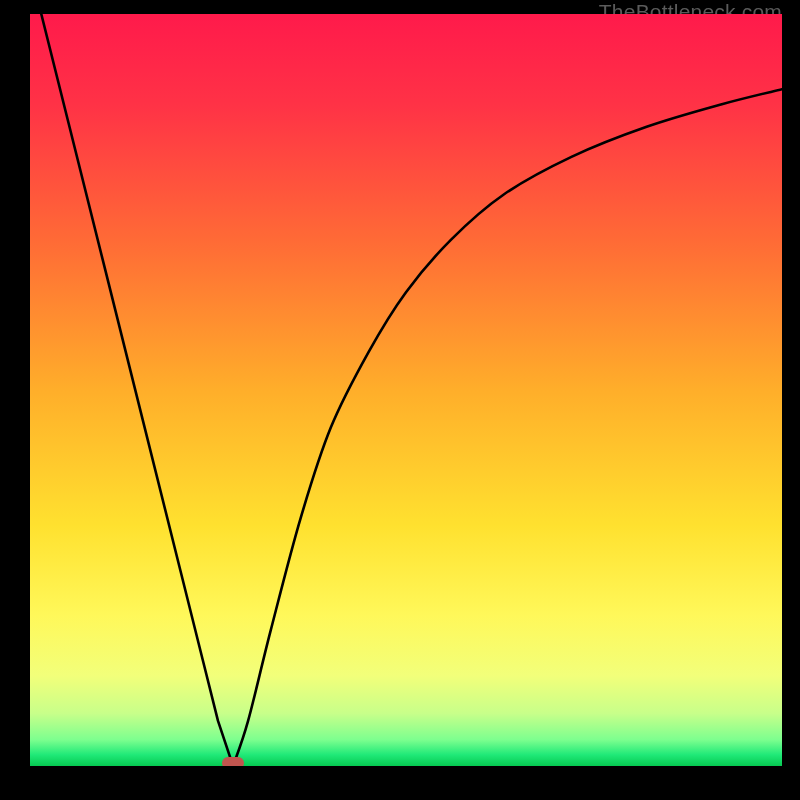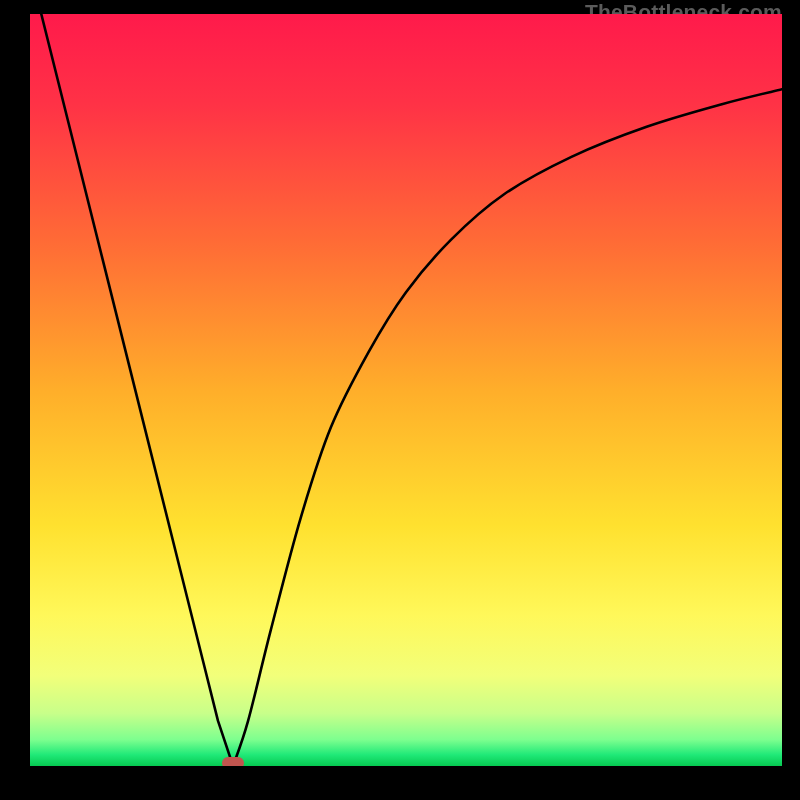--- a/index.html
+++ b/index.html
@@ -48,21 +48,21 @@
     border-radius: 6px;
     background: #c1554f;
     transform: translate(-50%, -50%);
   }
   .watermark {
     position: absolute;
     top: 0px;
     right: 18px;
     color: #5b5b5b;
     font-size: 21px;
-    font-weight: 700;
+    font-weight: 400;
     letter-spacing: 0.2px;
   }
 </style>
 </head>
 <body>
 
 <div class="watermark">TheBottleneck.com</div>
 
 <div class="frame">
   <div class="plot-area">

